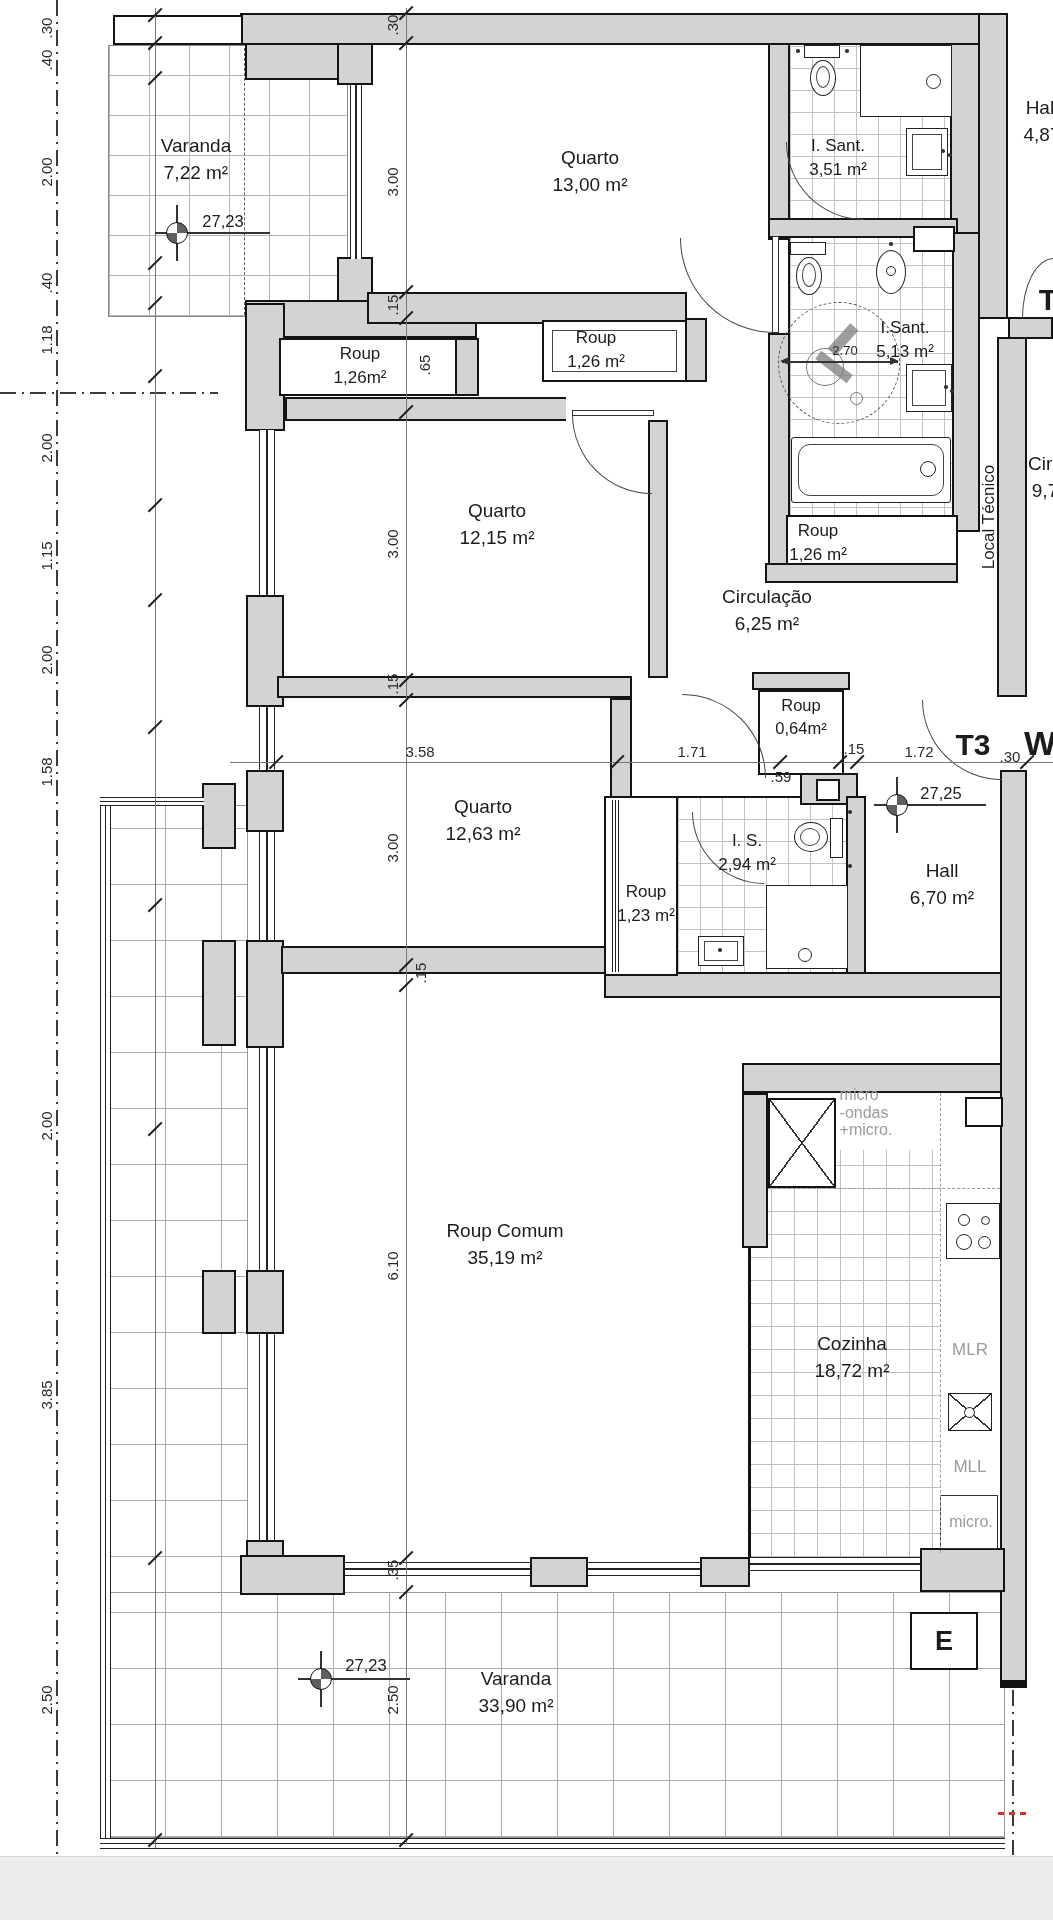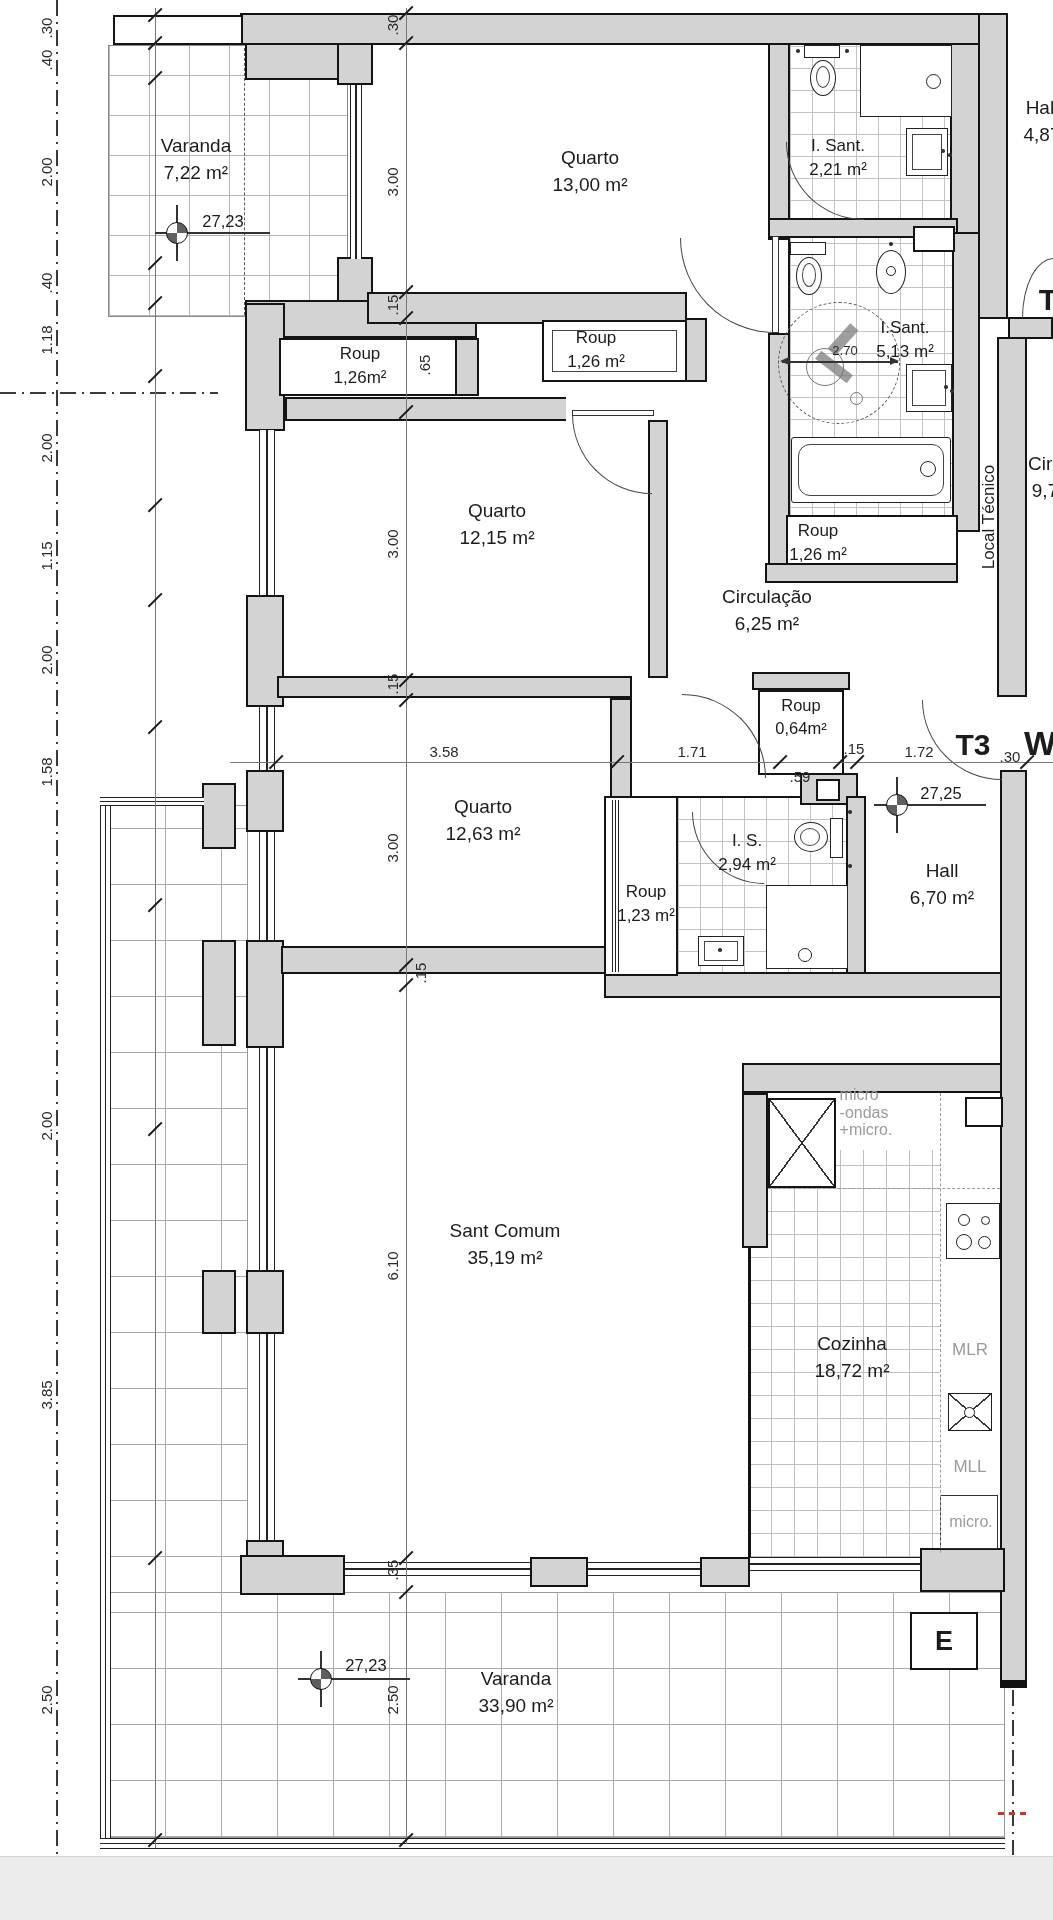--- a/index.html
+++ b/index.html
@@ -281,23 +281,23 @@
   <div class="dim" style="left:392px;top:305px">.15</div>
   <div class="dim" style="left:424px;top:365px">.65</div>
   <div class="dim" style="left:392px;top:544px">3.00</div>
   <div class="dim" style="left:392px;top:684px">.15</div>
   <div class="dim" style="left:392px;top:848px">3.00</div>
   <div class="dim" style="left:420px;top:973px">.15</div>
   <div class="dim" style="left:392px;top:1266px">6.10</div>
   <div class="dim" style="left:392px;top:1570px">.35</div>
   <div class="dim" style="left:392px;top:1700px">2.50</div>
 
-  <div class="dimh" style="left:444px;top:751px">3.58</div>
+  <div class="dimh" style="left:420px;top:751px">3.58</div>
   <div class="dimh" style="left:692px;top:751px">1.71</div>
-  <div class="dimh" style="left:800px;top:776px">.59</div>
+  <div class="dimh" style="left:781px;top:776px">.59</div>
   <div class="dimh" style="left:854px;top:748px">.15</div>
   <div class="dimh" style="left:919px;top:751px">1.72</div>
   <div class="dimh" style="left:1010px;top:756px">.30</div>
 
   <div class="mline" style="left:155px;top:232px;width:115px;height:1.5px"></div>
   <div class="mline" style="left:176px;top:205px;width:1.5px;height:56px"></div>
   <div class="marker" style="left:166px;top:222px"></div>
   <div class="lvl" style="left:223px;top:221px">27,23</div>
 
   <div class="mline" style="left:874px;top:804px;width:112px;height:1.5px"></div>
@@ -313,21 +313,21 @@
   <div class="rlabel" style="left:196px;top:160px">
     <div>Varanda</div>
     <div>7,22 m²</div>
   </div>
   <div class="rlabel" style="left:590px;top:172px">
     <div>Quarto</div>
     <div>13,00 m²</div>
   </div>
   <div class="rlabel sm" style="left:838px;top:158px">
     <div>I. Sant.</div>
-    <div>2,21 m²</div>
+    <div>3,51 m²</div>
   </div>
   <div class="rlabel" style="left:1042px;top:122px">
     <div>Hall</div>
     <div>4,87</div>
   </div>
   <div class="rlabel sm" style="left:360px;top:366px">
     <div>Roup</div>
     <div>1,26m²</div>
   </div>
   <div class="rlabel sm" style="left:596px;top:350px">
@@ -371,21 +371,21 @@
   </div>
   <div class="rlabel sm" style="left:646px;top:904px">
     <div>Roup</div>
     <div>1,23 m²</div>
   </div>
   <div class="rlabel" style="left:942px;top:885px">
     <div>Hall</div>
     <div>6,70 m²</div>
   </div>
   <div class="rlabel" style="left:505px;top:1245px">
-    <div>Sant Comum</div>
+    <div>Roup Comum</div>
     <div>35,19 m²</div>
   </div>
   <div class="rlabel" style="left:852px;top:1358px">
     <div>Cozinha</div>
     <div>18,72 m²</div>
   </div>
   <div class="rlabel" style="left:516px;top:1693px">
     <div>Varanda</div>
     <div>33,90 m²</div>
   </div>

